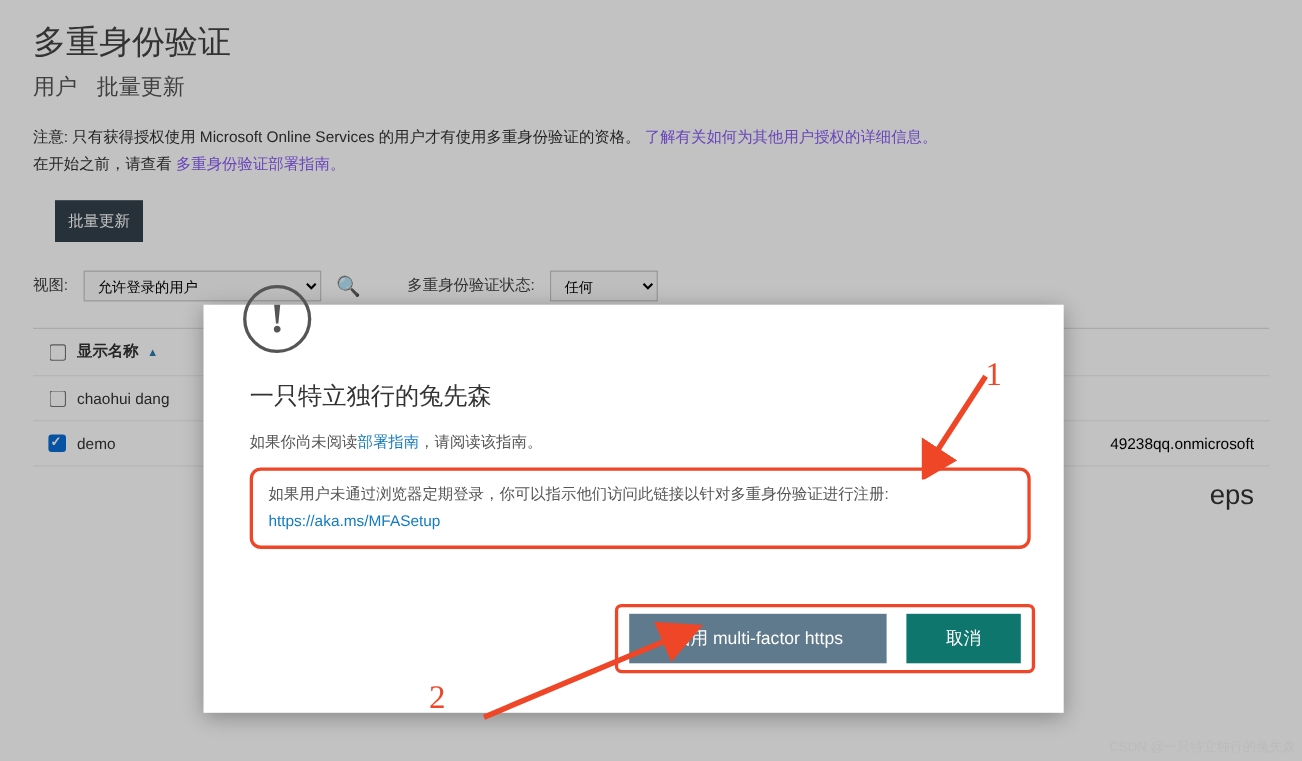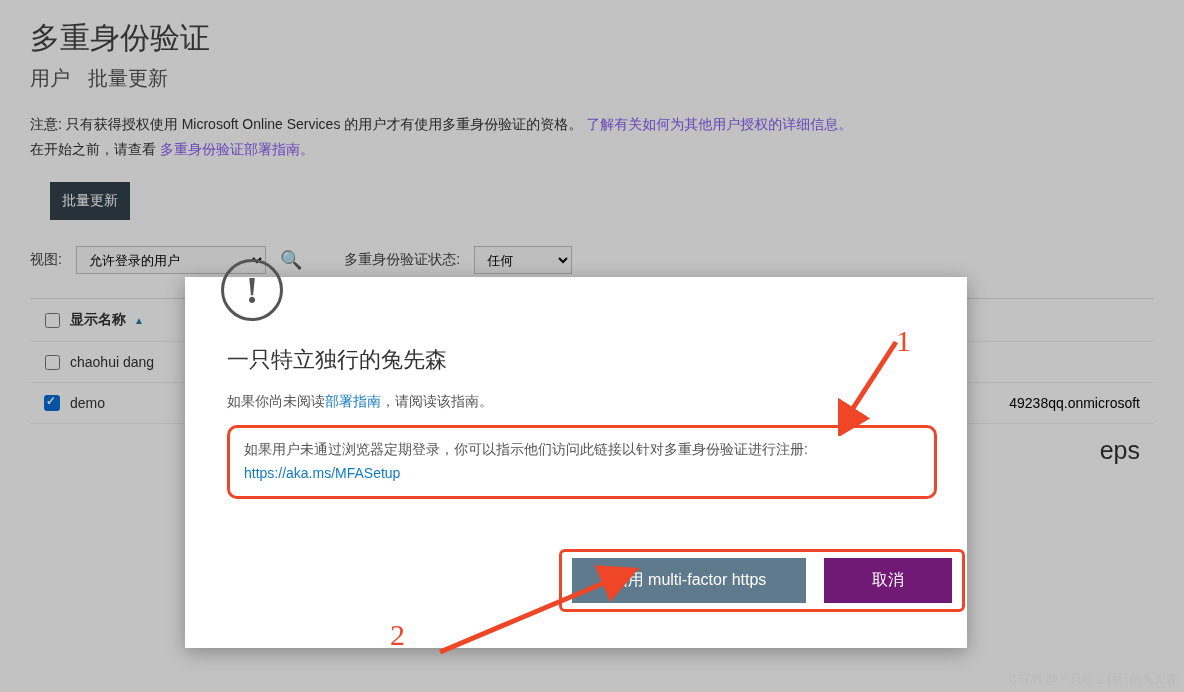--- a/index.html
+++ b/index.html
@@ -12,21 +12,21 @@
     .tab { font-size: 20px; color: #555; cursor: pointer; }
 
     .notice { color: #333; line-height: 1.8; }
     .notice2 { color: #333; line-height: 1.8; margin-bottom: 10px; }
     .link { color: #8b5cf6; cursor: pointer; margin-top: 14px; }
 
     .bulk-btn { background: #34414c; color: #fff; border: none; padding: 10px 12px; font-size: 14px; margin: 10px 0 10px 20px; cursor: pointer; }
 
     .filters { display: flex; align-items: center; gap: 14px; margin: 16px 0 4px 0; color: #444; }
     .filters select { height: 28px; font-size: 13px; background: #fafafa; border: 1px solid #c4c4c4; padding: 0 28px 0 8px; }
-    .sel1 { width: 190px; }
+    .sel1 { width: 216px; }
     .sel2 { width: 98px; }
     .search-glyph { font-size: 18px; color: #555; cursor: pointer; }
 
     .table-wrap { margin-top: 24px; border-top: 1px solid #ddd; }
     .th-row, .tr-row { display: flex; align-items: center; padding: 12px 4px; border-bottom: 1px solid #eee; }
     .th-row { font-weight: 600; color: #333; }
     .cb-cell { width: 36px; display: flex; justify-content: center; }
     .name-cell { flex: 0 0 180px; color: #333; }
     .sort-icon { color: #2a7ab0; font-size: 10px; margin-left: 4px; }
     .far-cell { margin-left: auto; color: #000000; font-size: 14px; padding-right: 10px; }
@@ -44,21 +44,21 @@
     .modal-icon { width: 62px; height: 62px; border: 3px solid #555; border-radius: 50%; display:flex; align-items:center; justify-content:center; font-size: 38px; color:#555; font-family: Georgia, serif; margin-top: -18px; margin-left: -6px; font-weight: bold; }
     .modal h2 { font-size: 22px; font-weight: 400; margin: 24px 0 18px 0; color: #333; }
     .modal-p { color: #555; font-size: 14px; margin-bottom: 14px; }
     .link-blue { color: #137bc1; }
 
     .box1 { border: 3px solid #ee4626; border-radius: 10px; padding: 10px 14px 10px 14px; color: #555; font-size: 14px; line-height: 1.7; }
     .box2 { border: 3px solid #ee4626; border-radius: 6px; padding: 6px 10px; display: inline-block; margin-top: 50px; margin-left: 332px; }
 
     .modal-btns { display: flex; gap: 18px; align-items: center; }
     .btn-primary { background: #5f7a8c; color: #fff; font-size: 16px; border:none; padding: 12px 20px; width: 234px; cursor:pointer; }
-    .btn-secondary { background: #701a75; color: #fff; font-size: 16px; border:none; padding: 12px 20px; width: 128px; cursor:pointer; }
+    .btn-secondary { background: #0f766e; color: #fff; font-size: 16px; border:none; padding: 12px 20px; width: 104px; cursor:pointer; }
 
     
     .arrow-svg { position: absolute; pointer-events: none; }
     .num-label { position: absolute; font-family: "Comic Sans MS", cursive; color: #ee4626; font-size: 30px; }
 
     .watermark { position:absolute; right: 6px; bottom: 4px; font-size: 12px; color: #bbb; }
   </style>
 </head>
 <body>
 

